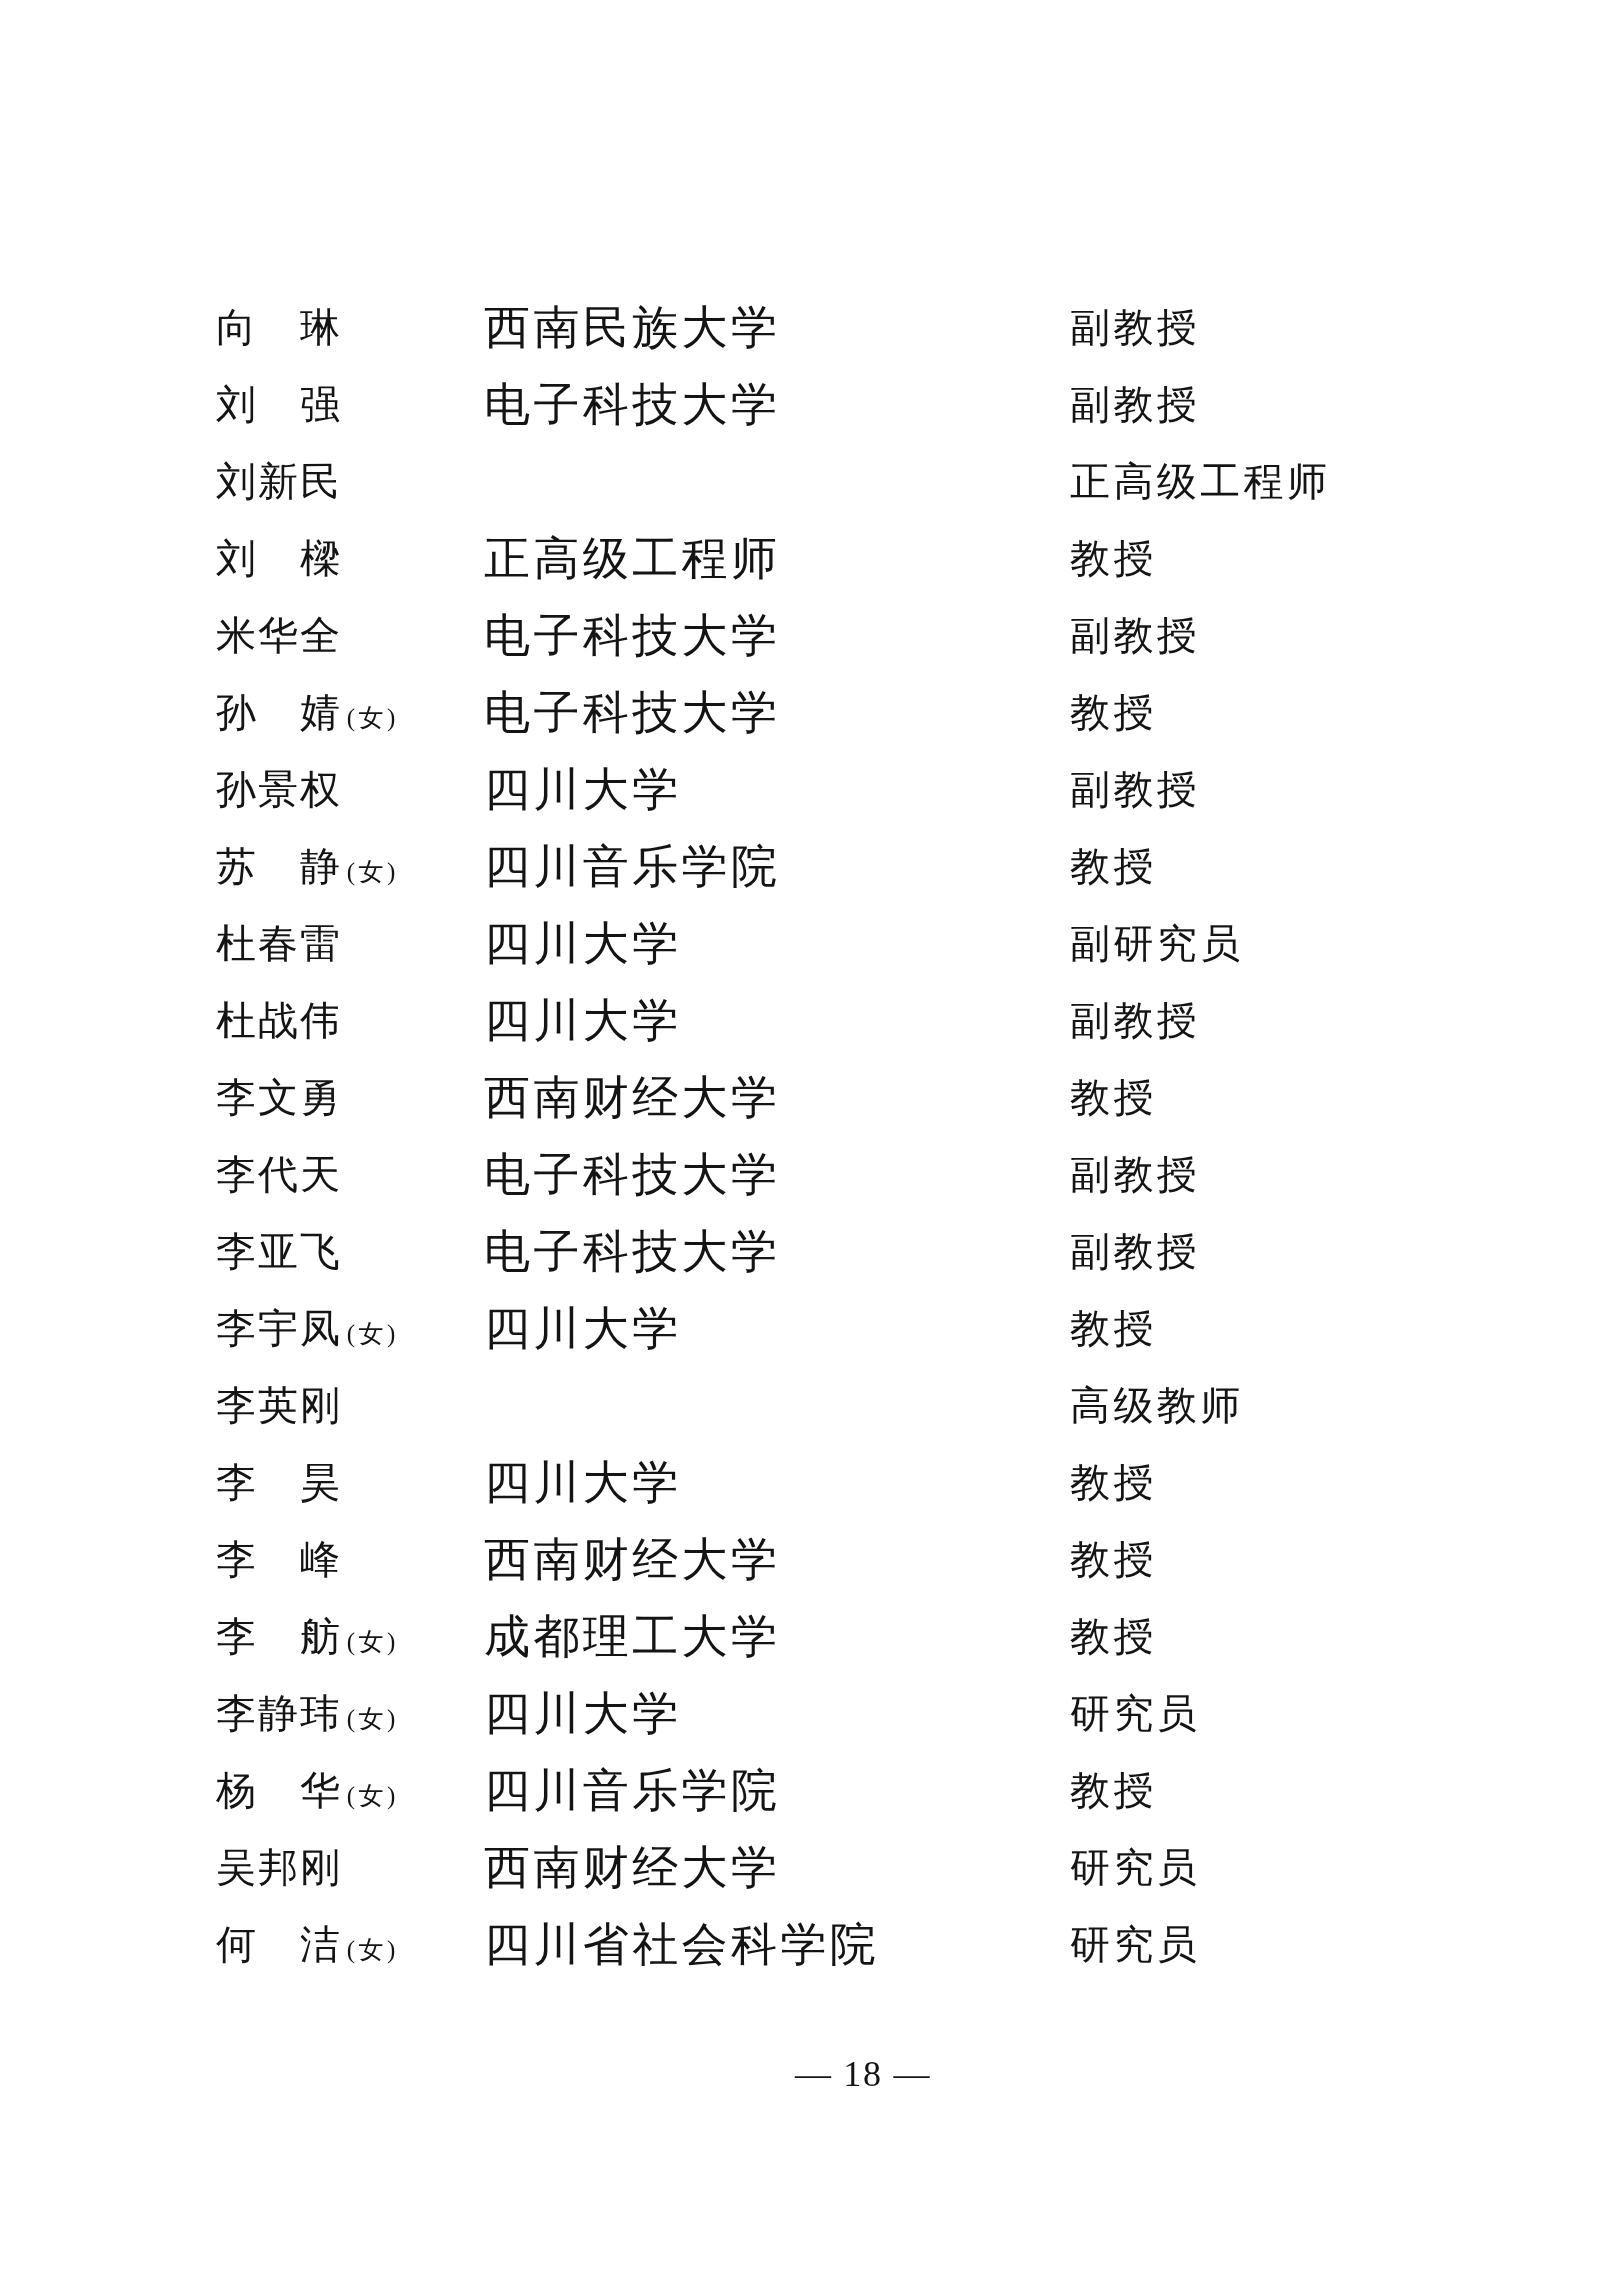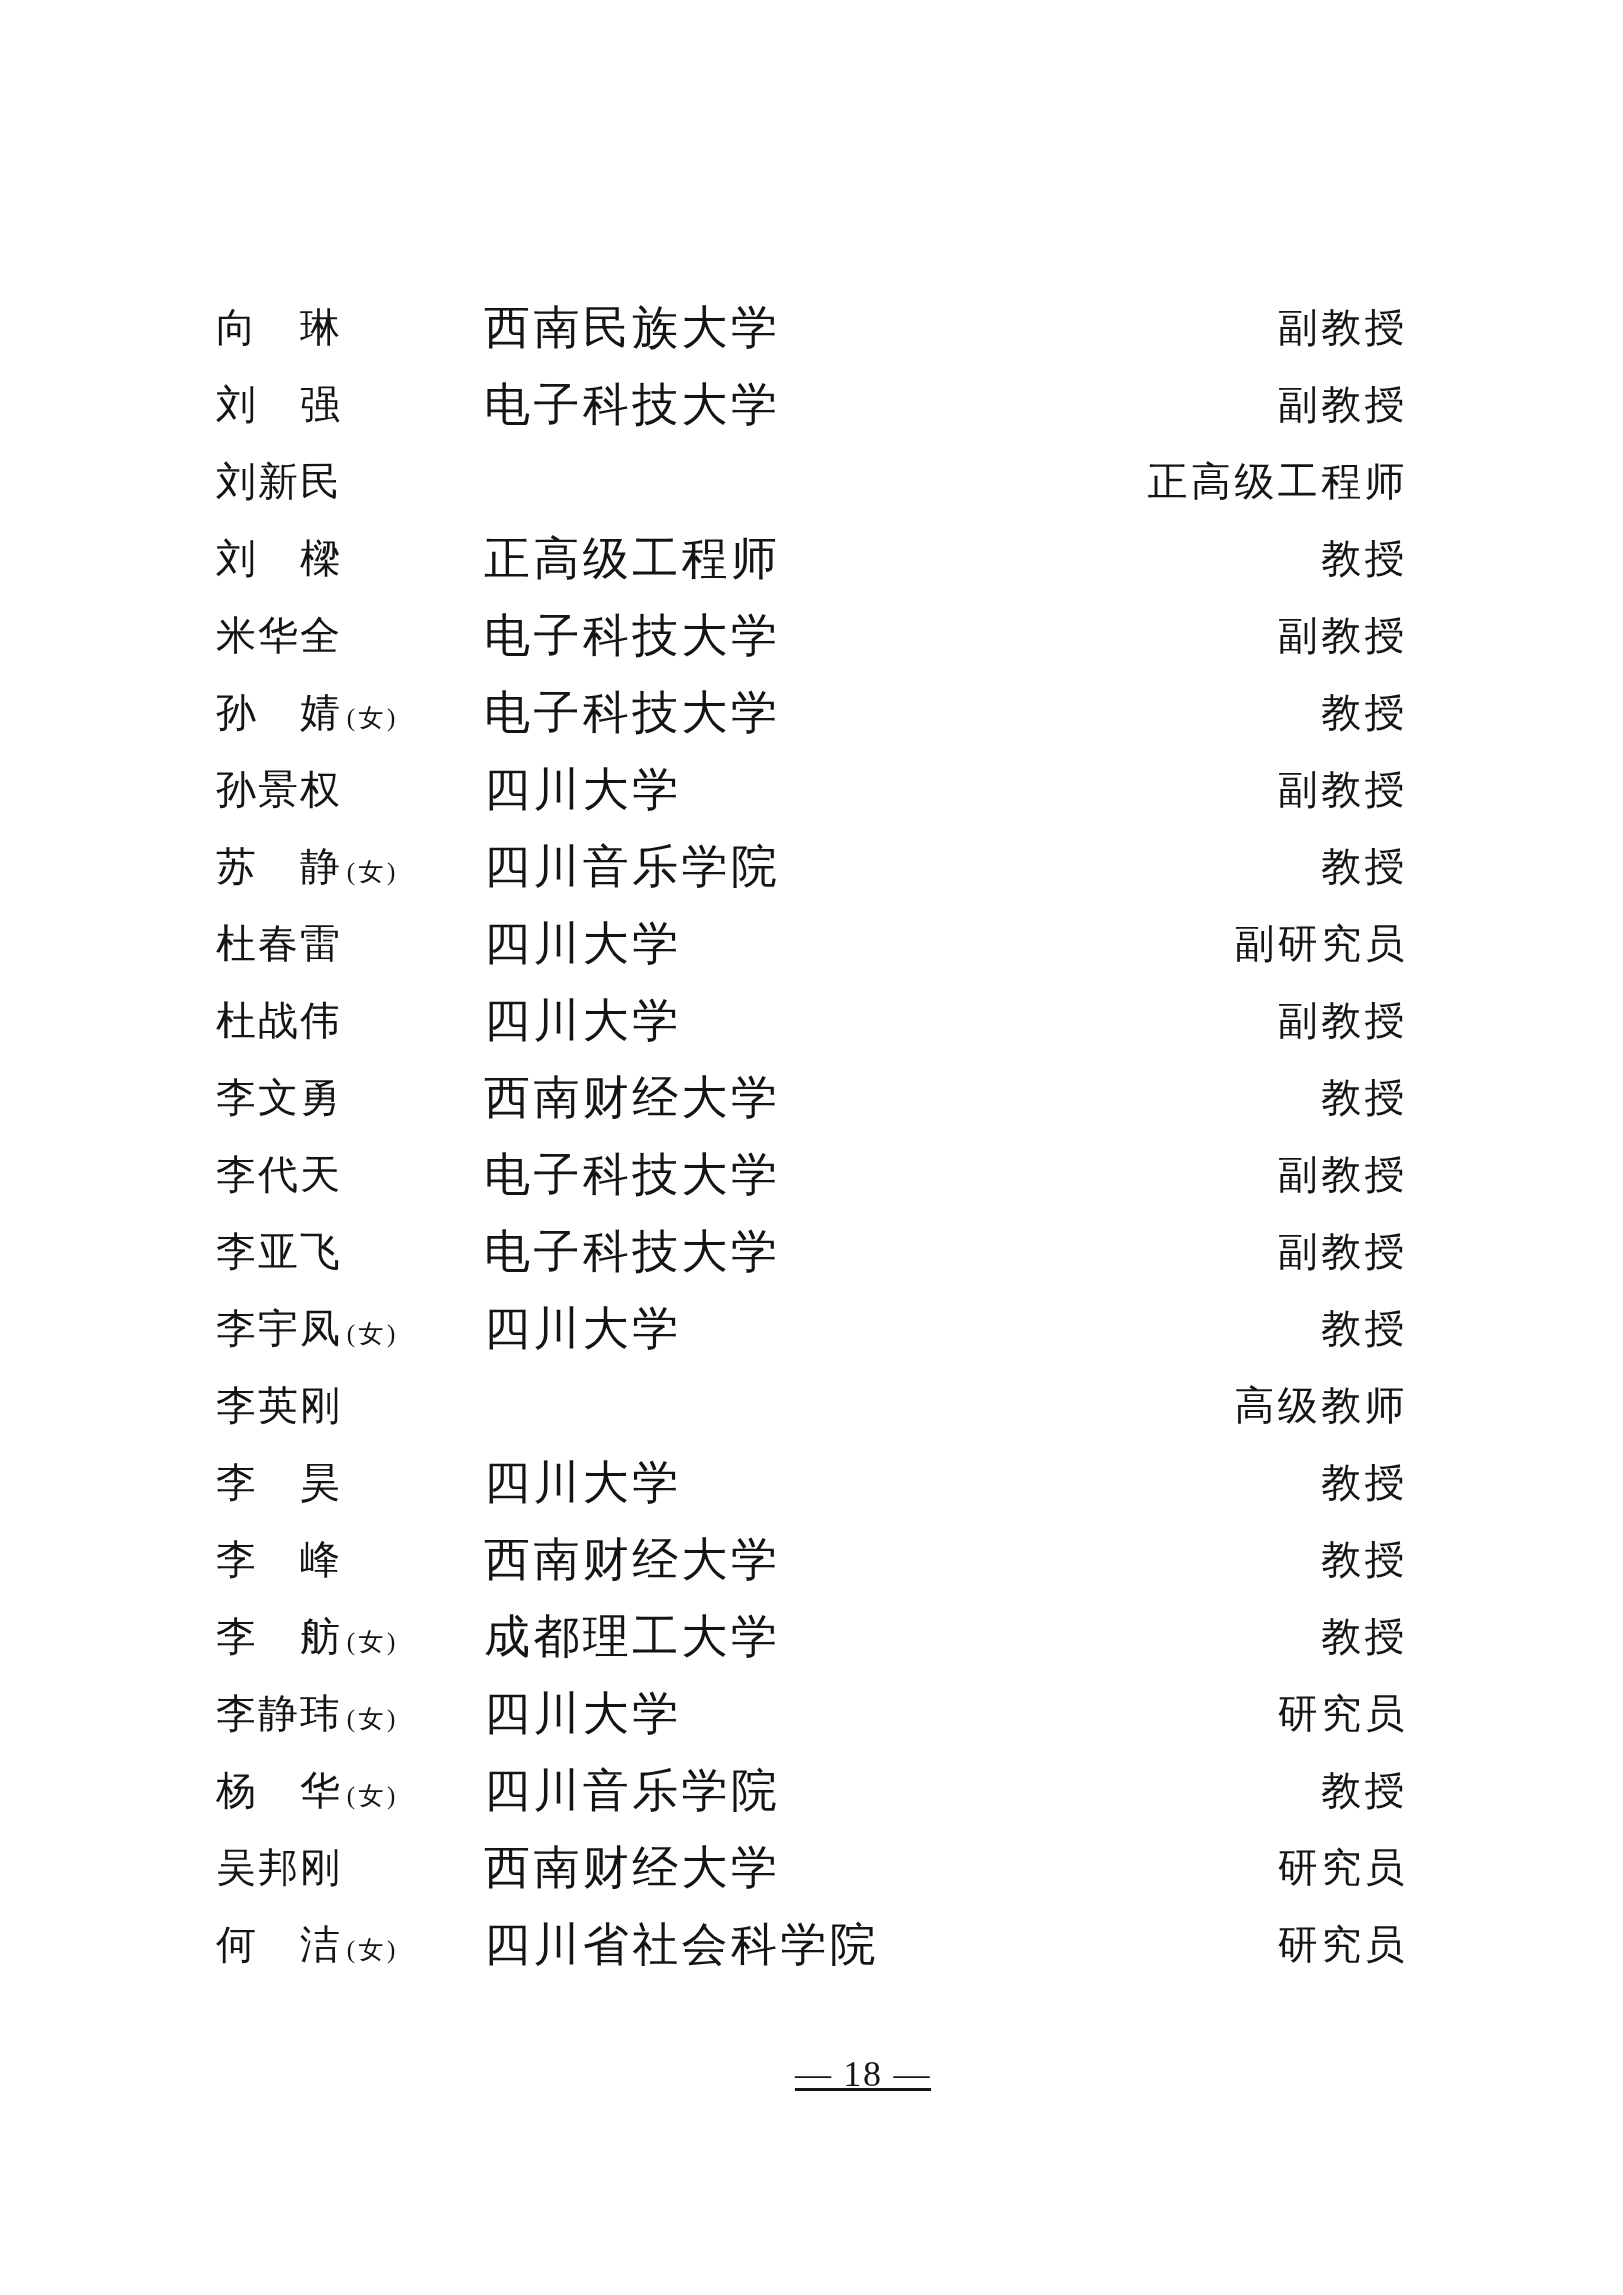--- a/index.html
+++ b/index.html
@@ -30,26 +30,26 @@
   }
   .inst{
     position:absolute;left:484px;top:50%;
     transform:translateY(-50%);
     font-size:46px;letter-spacing:3.4px;line-height:1;white-space:nowrap;
   }
   .title{
     position:absolute;left:1070px;width:338px;top:50%;
     transform:translateY(-50%);
     font-size:40px;letter-spacing:3.4px;line-height:1;
-    text-align:right;white-space:nowrap;
+    text-align:left;white-space:nowrap;
   }
   .pagenum{
     position:absolute;top:2056px;left:863px;
     transform:translateX(-50%);
-    font-size:36px;line-height:1;letter-spacing:1.7px;white-space:nowrap;text-decoration:underline;
+    font-size:36px;line-height:1;letter-spacing:1.7px;white-space:nowrap;
   }
 </style>
 </head>
 <body>
 
 <div class="page">
   <div class="rows">
       <div class="row">
         <div class="name-wrap">
           <span class="name">

